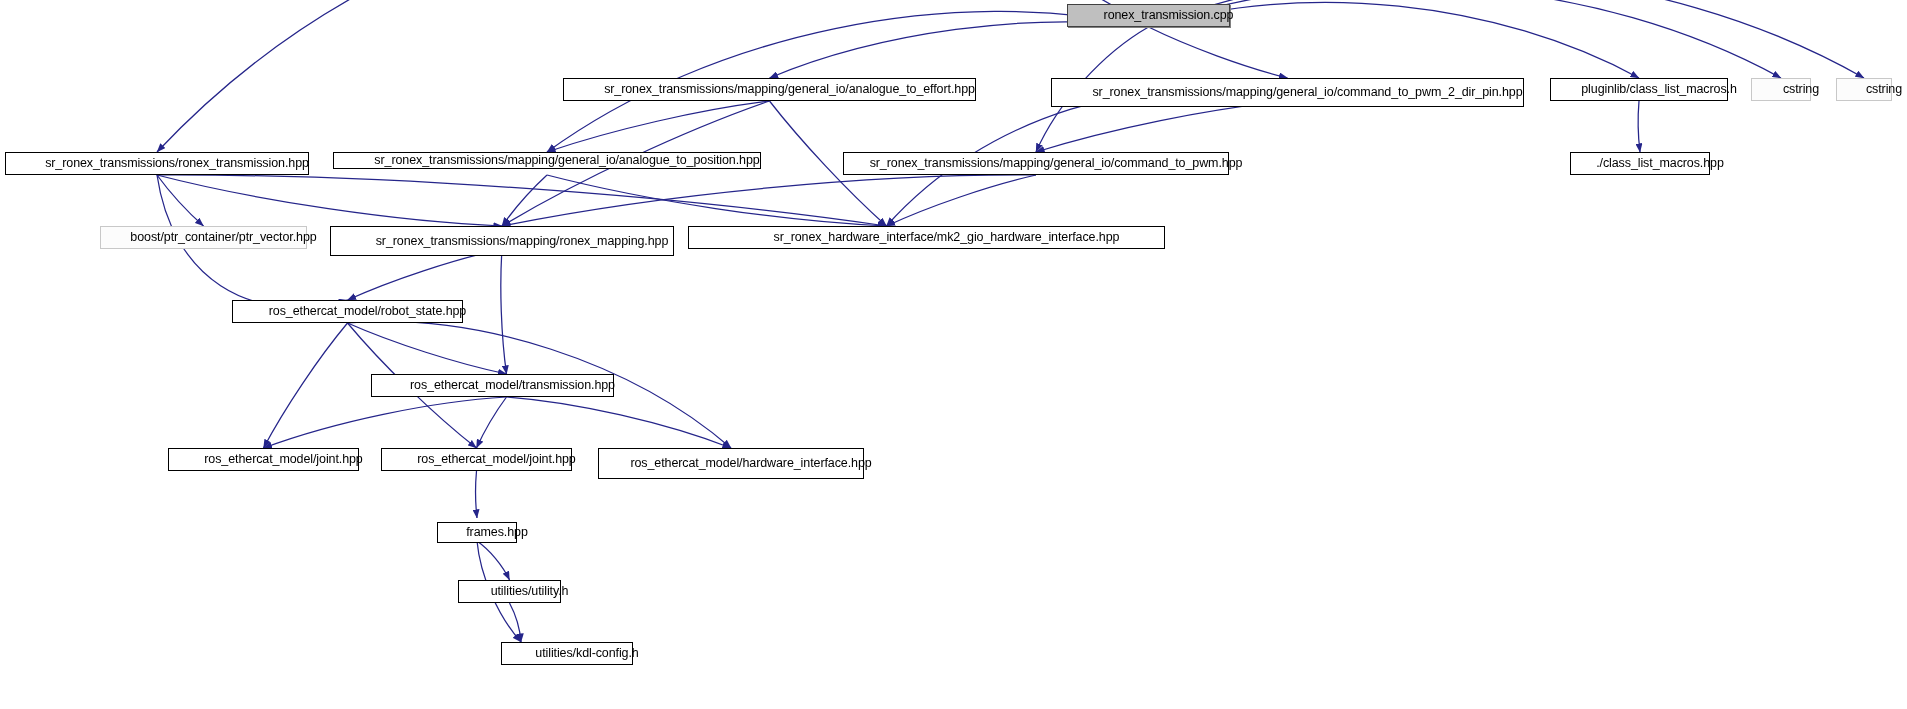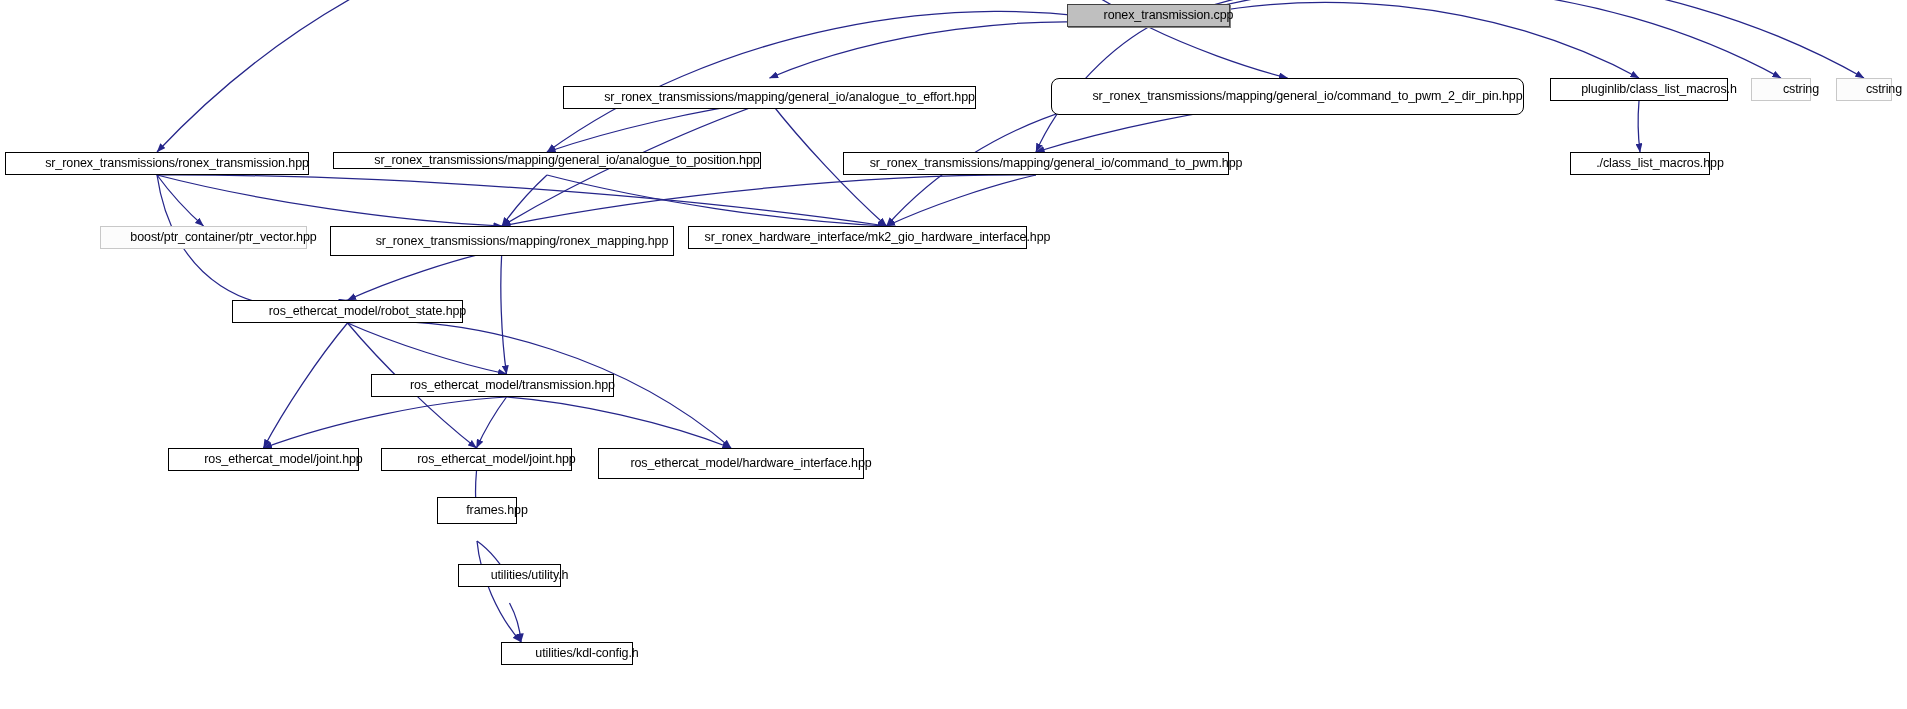--- a/index.html
+++ b/index.html
@@ -98,24 +98,24 @@
         <path d="M 476.5 471.0 C 475.2 485.1, 475.4 503.9, 477.0 518.0" marker-end="url(#arrowhead)"></path>
         <path d="M 477.0 541.0 C 489.9 550.1, 502.9 565.7, 509.5 580.0" marker-end="url(#arrowhead)"></path>
         <path d="M 477.0 541.0 C 480.2 575.7, 497.8 616.1, 521.0 642.0" marker-end="url(#arrowhead)"></path>
         <path d="M 509.5 603.0 C 515.4 614.0, 520.0 629.6, 521.0 642.0" marker-end="url(#arrowhead)"></path>
       </g>
   </svg>
   <div id="node-layer">
       <div class="node-box root" style="left: 1067px; top: 4px; width: 163px; height: 23px;">
         <span class="node-label">ronex_transmission.cpp</span>
       </div>
-      <div class="node-box bold" style="left: 563px; top: 86px; width: 413px; height: 23px;">
+      <div class="node-box bold" style="left: 563px; top: 78px; width: 413px; height: 23px;">
         <span class="node-label">sr_ronex_transmissions/mapping/general_io/analogue_to_effort.hpp</span>
       </div>
-      <div class="node-box bold" style="left: 1051px; top: 78px; width: 473px; height: 37px; border-radius: 8px;">
+      <div class="node-box bold" style="left: 1051px; top: 78px; width: 473px; height: 29px;">
         <span class="node-label">sr_ronex_transmissions/mapping/general_io/command_to_pwm_2_dir_pin.hpp</span>
       </div>
       <div class="node-box bold" style="left: 1550px; top: 78px; width: 178px; height: 23px;">
         <span class="node-label">pluginlib/class_list_macros.h</span>
       </div>
       <div class="node-box faded" style="left: 1751px; top: 78px; width: 60px; height: 23px;">
         <span class="node-label">cstring</span>
       </div>
       <div class="node-box faded" style="left: 1836px; top: 78px; width: 56px; height: 23px;">
         <span class="node-label">cstring</span>
@@ -131,41 +131,41 @@
       </div>
       <div class="node-box bold" style="left: 1570px; top: 152px; width: 140px; height: 23px;">
         <span class="node-label">./class_list_macros.hpp</span>
       </div>
       <div class="node-box faded" style="left: 100px; top: 226px; width: 207px; height: 23px;">
         <span class="node-label">boost/ptr_container/ptr_vector.hpp</span>
       </div>
       <div class="node-box bold" style="left: 330px; top: 226px; width: 344px; height: 30px;">
         <span class="node-label">sr_ronex_transmissions/mapping/ronex_mapping.hpp</span>
       </div>
-      <div class="node-box bold" style="left: 688px; top: 226px; width: 339px; height: 23px;">
+      <div class="node-box bold" style="left: 688px; top: 226px; width: 477px; height: 23px;">
         <span class="node-label">sr_ronex_hardware_interface/mk2_gio_hardware_interface.hpp</span>
       </div>
       <div class="node-box bold" style="left: 232px; top: 300px; width: 231px; height: 23px; text-align: center;">
         <span class="node-label">ros_ethercat_model/robot_state.hpp</span>
       </div>
       <div class="node-box bold" style="left: 371px; top: 374px; width: 243px; height: 23px;">
         <span class="node-label">ros_ethercat_model/transmission.hpp</span>
       </div>
       <div class="node-box bold" style="left: 168px; top: 448px; width: 191px; height: 23px;">
         <span class="node-label">ros_ethercat_model/joint.hpp</span>
       </div>
       <div class="node-box bold" style="left: 381px; top: 448px; width: 191px; height: 23px;">
         <span class="node-label">ros_ethercat_model/joint.hpp</span>
       </div>
       <div class="node-box bold" style="left: 598px; top: 448px; width: 266px; height: 31px;">
         <span class="node-label">ros_ethercat_model/hardware_interface.hpp</span>
       </div>
-      <div class="node-box bold" style="left: 437px; top: 497px; width: 80px; height: 27px; align-items: center;">
+      <div class="node-box bold" style="left: 437px; top: 522px; width: 80px; height: 21px; align-items: center;">
         <span class="node-label">frames.hpp</span>
       </div>
-      <div class="node-box bold" style="left: 458px; top: 564px; width: 103px; height: 23px;">
+      <div class="node-box bold" style="left: 458px; top: 580px; width: 103px; height: 23px;">
         <span class="node-label">utilities/utility.h</span>
       </div>
       <div class="node-box bold" style="left: 455px; top: 642px; width: 132px; height: 23px; margin-left: 46px;">
         <span class="node-label">utilities/kdl-config.h</span>
       </div>
     </div>
 </div>
 
 </body></html>

